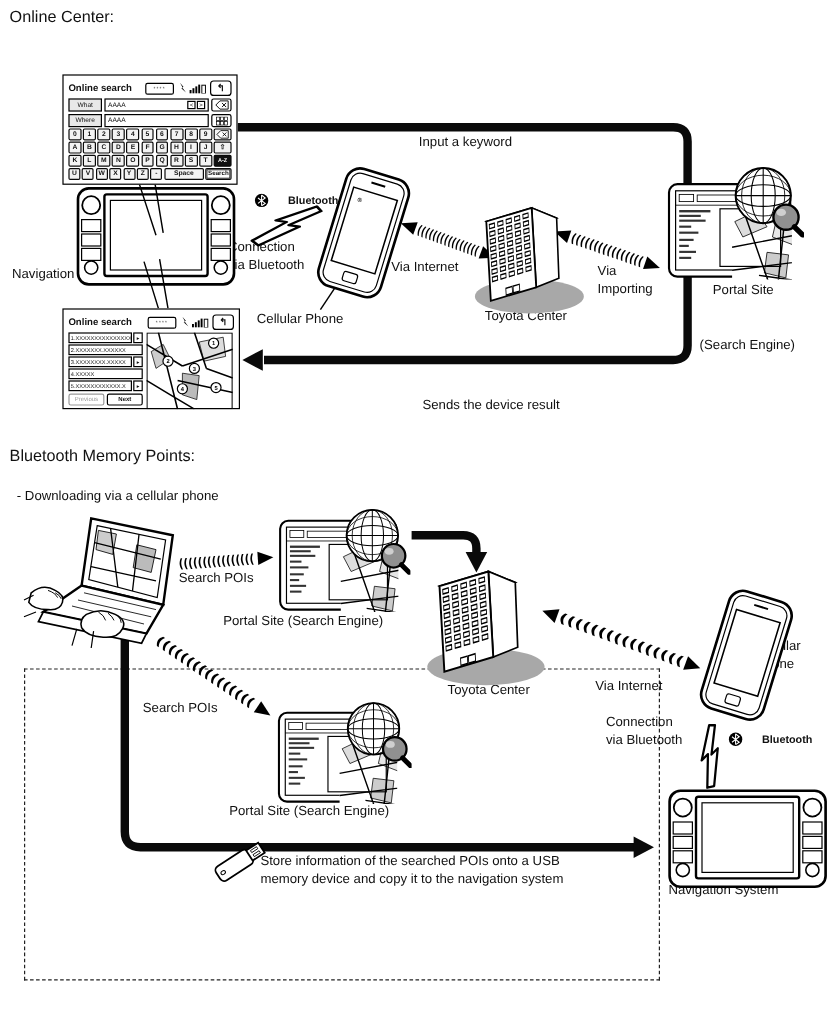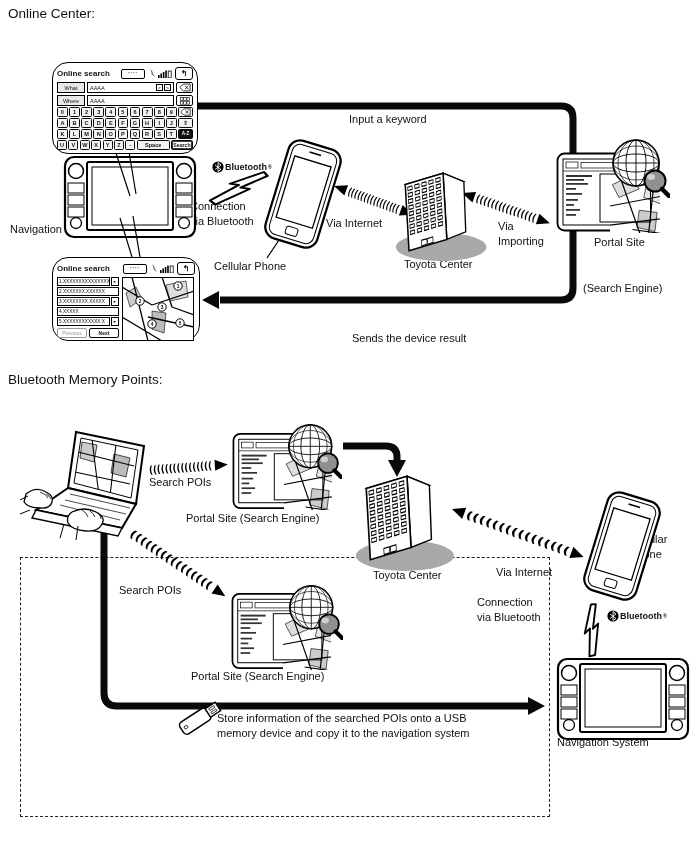--- a/index.html
+++ b/index.html
@@ -4,21 +4,21 @@
 <style>
   html,body{margin:0;padding:0;background:#fff}
   .stage{position:relative;width:691px;height:854px;background:#fff;
          font-family:"Liberation Sans",sans-serif;color:#111;overflow:hidden}
   .sect{position:absolute;font-size:13.5px;color:#111}
   .lbl{position:absolute;font-size:11px;line-height:1.32;white-space:pre-line;color:#111}
   .overlay{position:absolute;left:0;top:0;z-index:1;pointer-events:none}
   .dash{position:absolute;left:20px;top:557px;width:528px;height:258px;
         border:1.6px dashed #222;z-index:0}
   
-  .screen{position:absolute;border:1.7px solid #000;border-radius:16px;background:#fff;
+  .screen{position:absolute;border:1.7px solid #000;border-radius:0;background:#fff;
           padding:4px;box-sizing:border-box;z-index:3}
   .tb{display:flex;align-items:center;gap:2px;height:13px}
   .tb .t{font-weight:bold;font-size:8px;flex:1;white-space:nowrap}
   .mini{border:1px solid #000;border-radius:2px;font-size:4px;width:22px;height:8px;
         display:flex;align-items:center;justify-content:center;letter-spacing:1px}
   .status{width:26px;height:9px;display:flex;align-items:center;justify-content:center}
   .back{border:1.1px solid #000;border-radius:3px;width:16px;height:11px;font-size:8px;
         font-weight:bold;display:flex;align-items:center;justify-content:center;line-height:1}
   .frow{display:flex;gap:2px;margin-top:2px;height:11px}
   .fl{border:1px solid #000;background:#e8e8e8;width:26px;font-size:5.5px;
@@ -38,21 +38,21 @@
   .rbody{display:flex;gap:3px;margin-top:2px}
   .list{display:flex;flex-direction:column;gap:1.2px;width:62px}
   .lrow{display:flex;gap:1.5px;height:8.8px}
   .ltxt{border:0.9px solid #000;flex:1;font-size:4.7px;display:flex;align-items:center;
         padding:0 1px;white-space:nowrap;overflow:hidden}
   .licon{border:0.9px solid #000;width:8px;font-size:4.5px;display:flex;align-items:center;justify-content:center;box-sizing:border-box}
   .licon:empty{display:none}
   .pnrow{display:flex;gap:2px;margin-top:2px;height:10px}
   .pbtn{flex:1;border:1px solid #999;color:#999;font-size:5px;display:flex;align-items:center;justify-content:center;border-radius:2px}
   .nbtn{flex:1;border:1.1px solid #000;font-weight:bold;font-size:5px;display:flex;align-items:center;justify-content:center;border-radius:2px}
-  .btlogo{position:absolute;display:flex;align-items:center;gap:1px;font-weight:bold;
+  .btlogo{position:absolute;display:flex;align-items:center;gap:16px;font-weight:bold;
           font-size:9px;z-index:3;white-space:nowrap}
   .btlogo sup{font-size:5px}
 </style>
 </head>
 <body>
 
 <div class="stage">
 
   <div class="dash"></div>
 
@@ -250,41 +250,42 @@
     <use href="#portal" x="556" y="151" width="104" height="82"></use>
     <use href="#globe" x="610" y="138" width="60" height="60"></use>
     <use href="#portal" x="232" y="432" width="100" height="78"></use>
     <use href="#globe" x="286" y="423" width="56" height="56"></use>
     <use href="#portal" x="231" y="592" width="100" height="78"></use>
     <use href="#globe" x="287" y="584" width="56" height="56"></use>
   </svg>
 
   <div class="sect" style="left:8px;top:6px">Online Center:</div>
   <div class="sect" style="left:8px;top:372px">Bluetooth Memory Points:</div>
+  <div class="lbl" style="left:14px;top:407px">- Downloading via a cellular phone</div>
 
   <div class="lbl" style="left:349px;top:112px">Input a keyword</div>
   <div class="lbl" style="left:10px;top:222px">Navigation System</div>
   <div class="lbl" style="left:190px;top:199px">Connection
 via Bluetooth</div>
   <div class="lbl" style="left:214px;top:259px">Cellular Phone</div>
   <div class="lbl" style="left:326px;top:216px">Via Internet</div>
   <div class="lbl" style="left:404px;top:257px">Toyota Center</div>
   <div class="lbl" style="left:498px;top:219px">Via
 Importing</div>
   <div class="lbl" style="left:594px;top:235px">Portal Site</div>
   <div class="lbl" style="left:583px;top:281px">(Search Engine)</div>
   <div class="lbl" style="left:352px;top:331px">Sends the device result</div>
 
   <div class="lbl" style="left:149px;top:475px">Search POIs</div>
   <div class="lbl" style="left:186px;top:511px">Portal Site (Search Engine)</div>
   <div class="lbl" style="left:373px;top:568px">Toyota Center</div>
   <div class="lbl" style="left:496px;top:565px">Via Internet</div>
   <div class="lbl" style="left:630px;top:532px">Cellular
 Phone</div>
-  <div class="lbl" style="left:477px;top:595px">Connection
+  <div class="lbl" style="left:505px;top:595px">Connection
 via Bluetooth</div>
   <div class="lbl" style="left:119px;top:583px">Search POIs</div>
   <div class="lbl" style="left:191px;top:669px">Portal Site (Search Engine)</div>
   <div class="lbl" style="left:217px;top:711px">Store information of the searched POIs onto a USB
 memory device and copy it to the navigation system</div>
   <div class="lbl" style="left:557px;top:735px">Navigation System</div>
 
   <span class="btlogo" style="left:212px;top:161px">
     <svg width="12" height="12" viewBox="0 0 12 12">
       <circle cx="6" cy="6" r="5.6" fill="#000"></circle>

